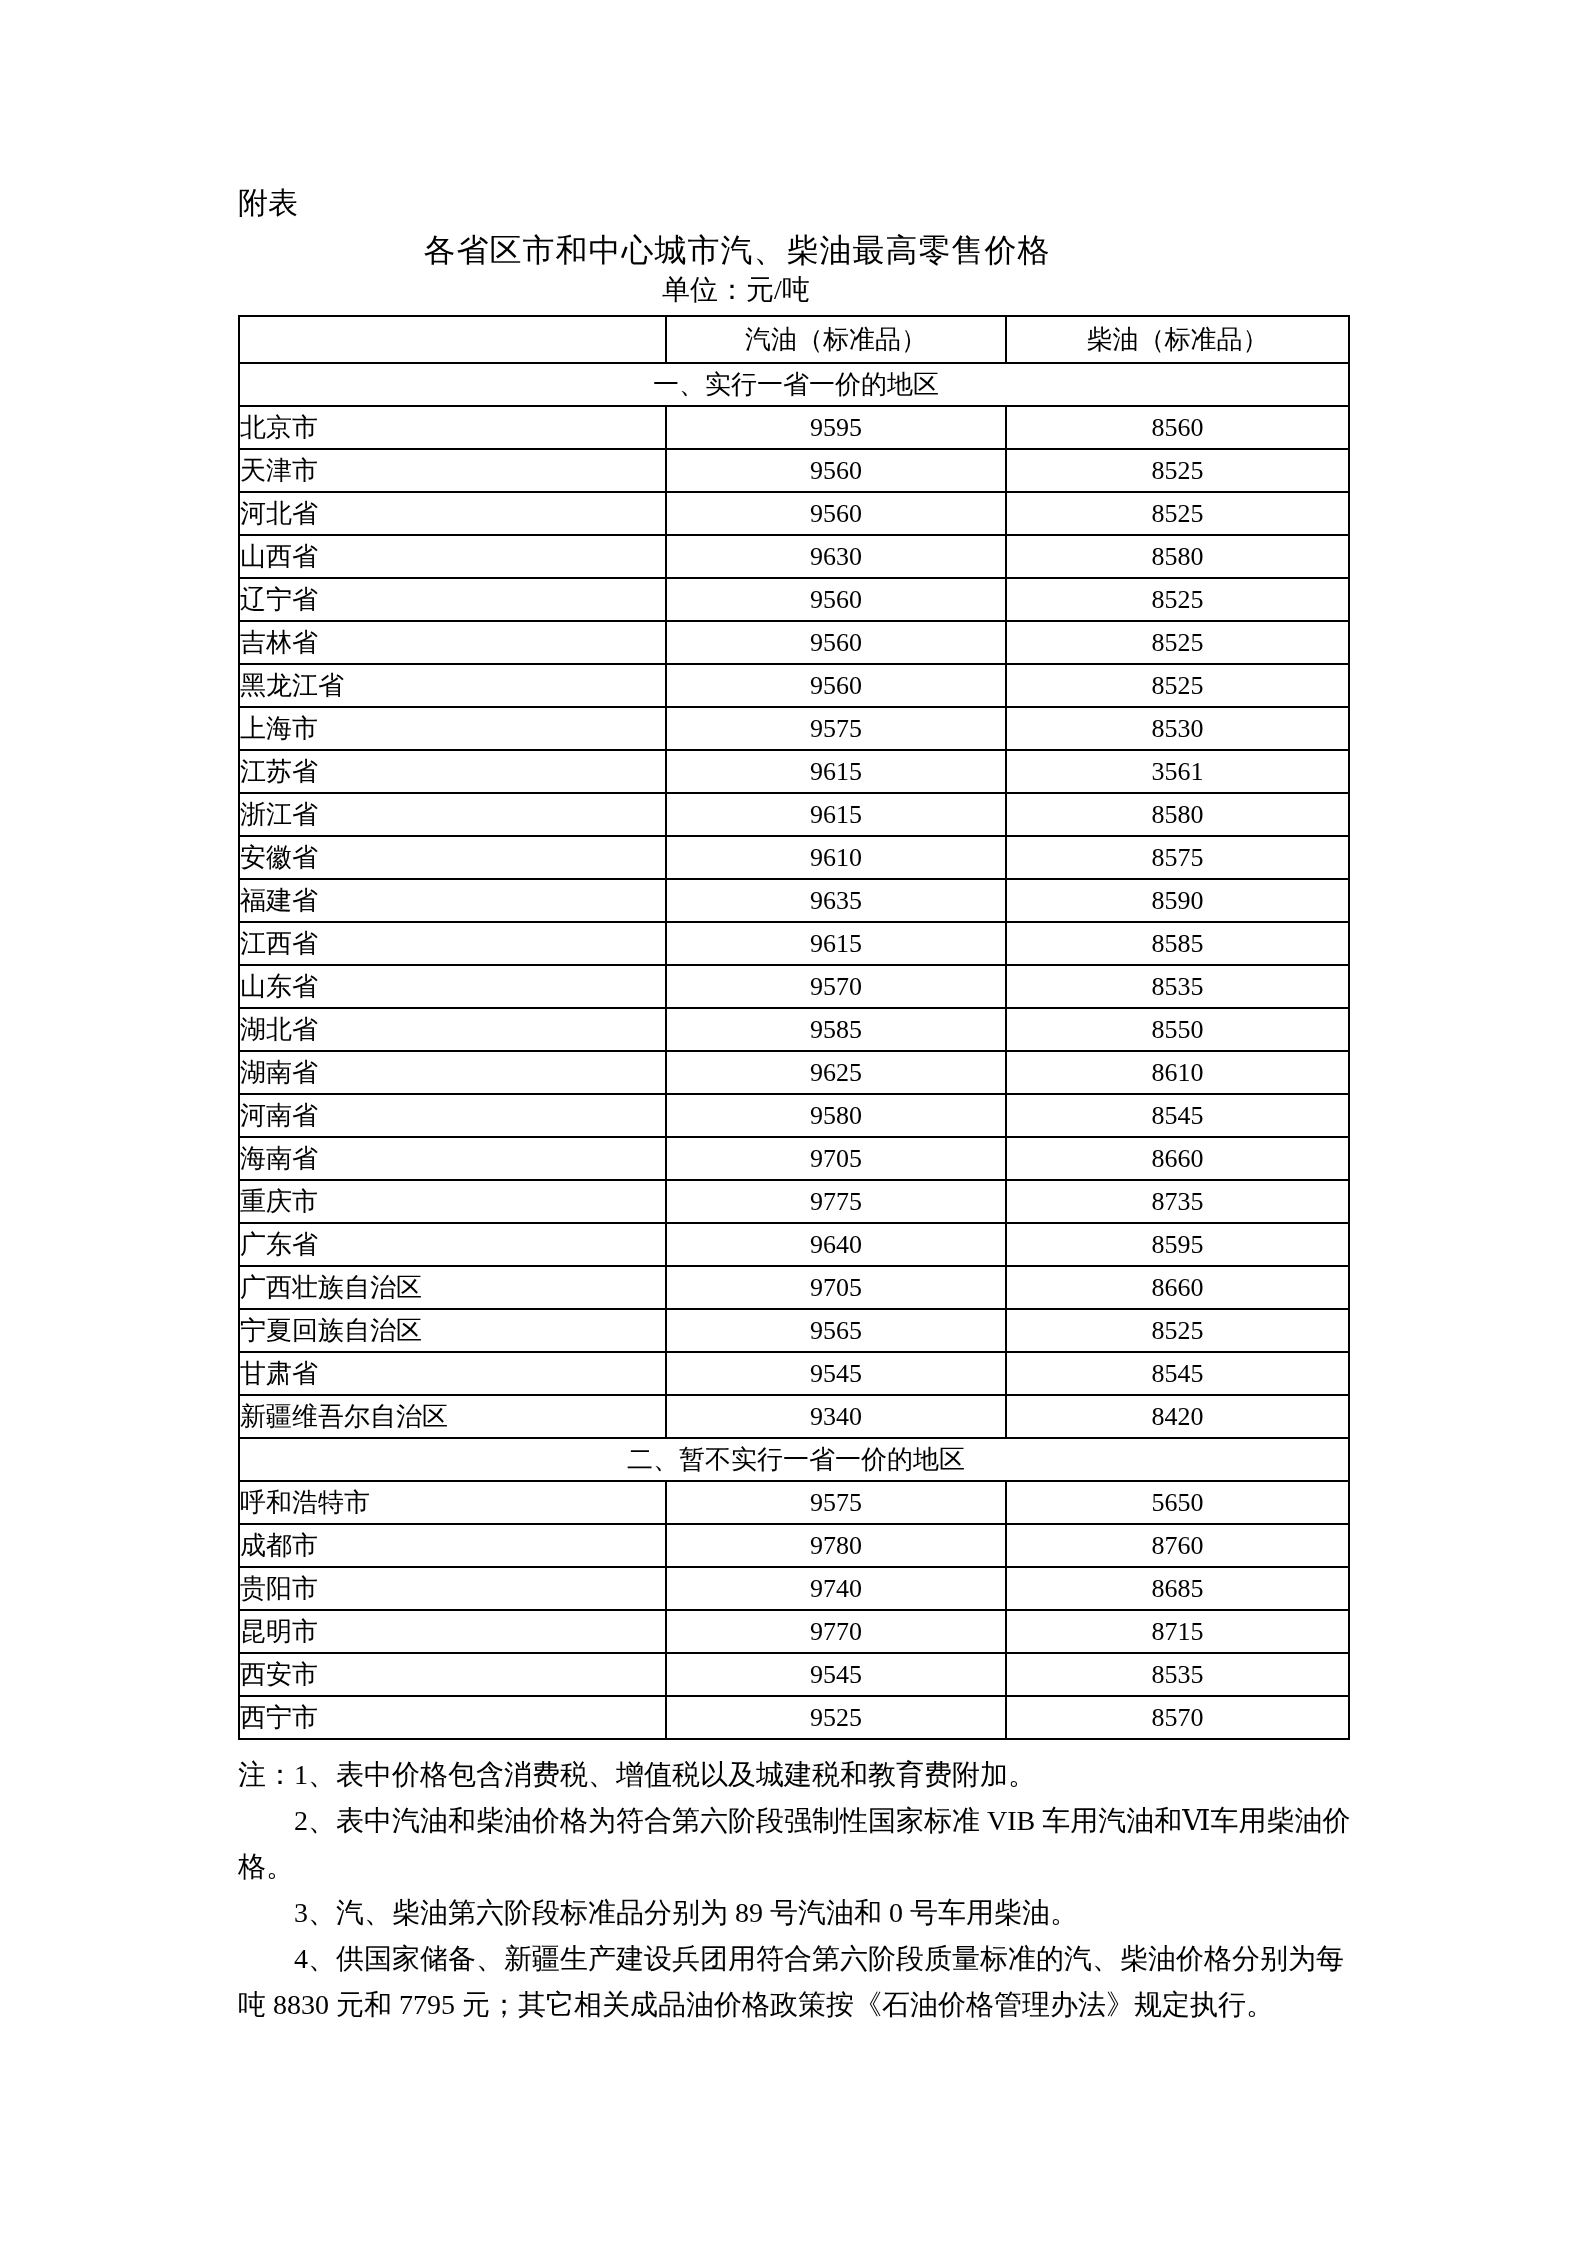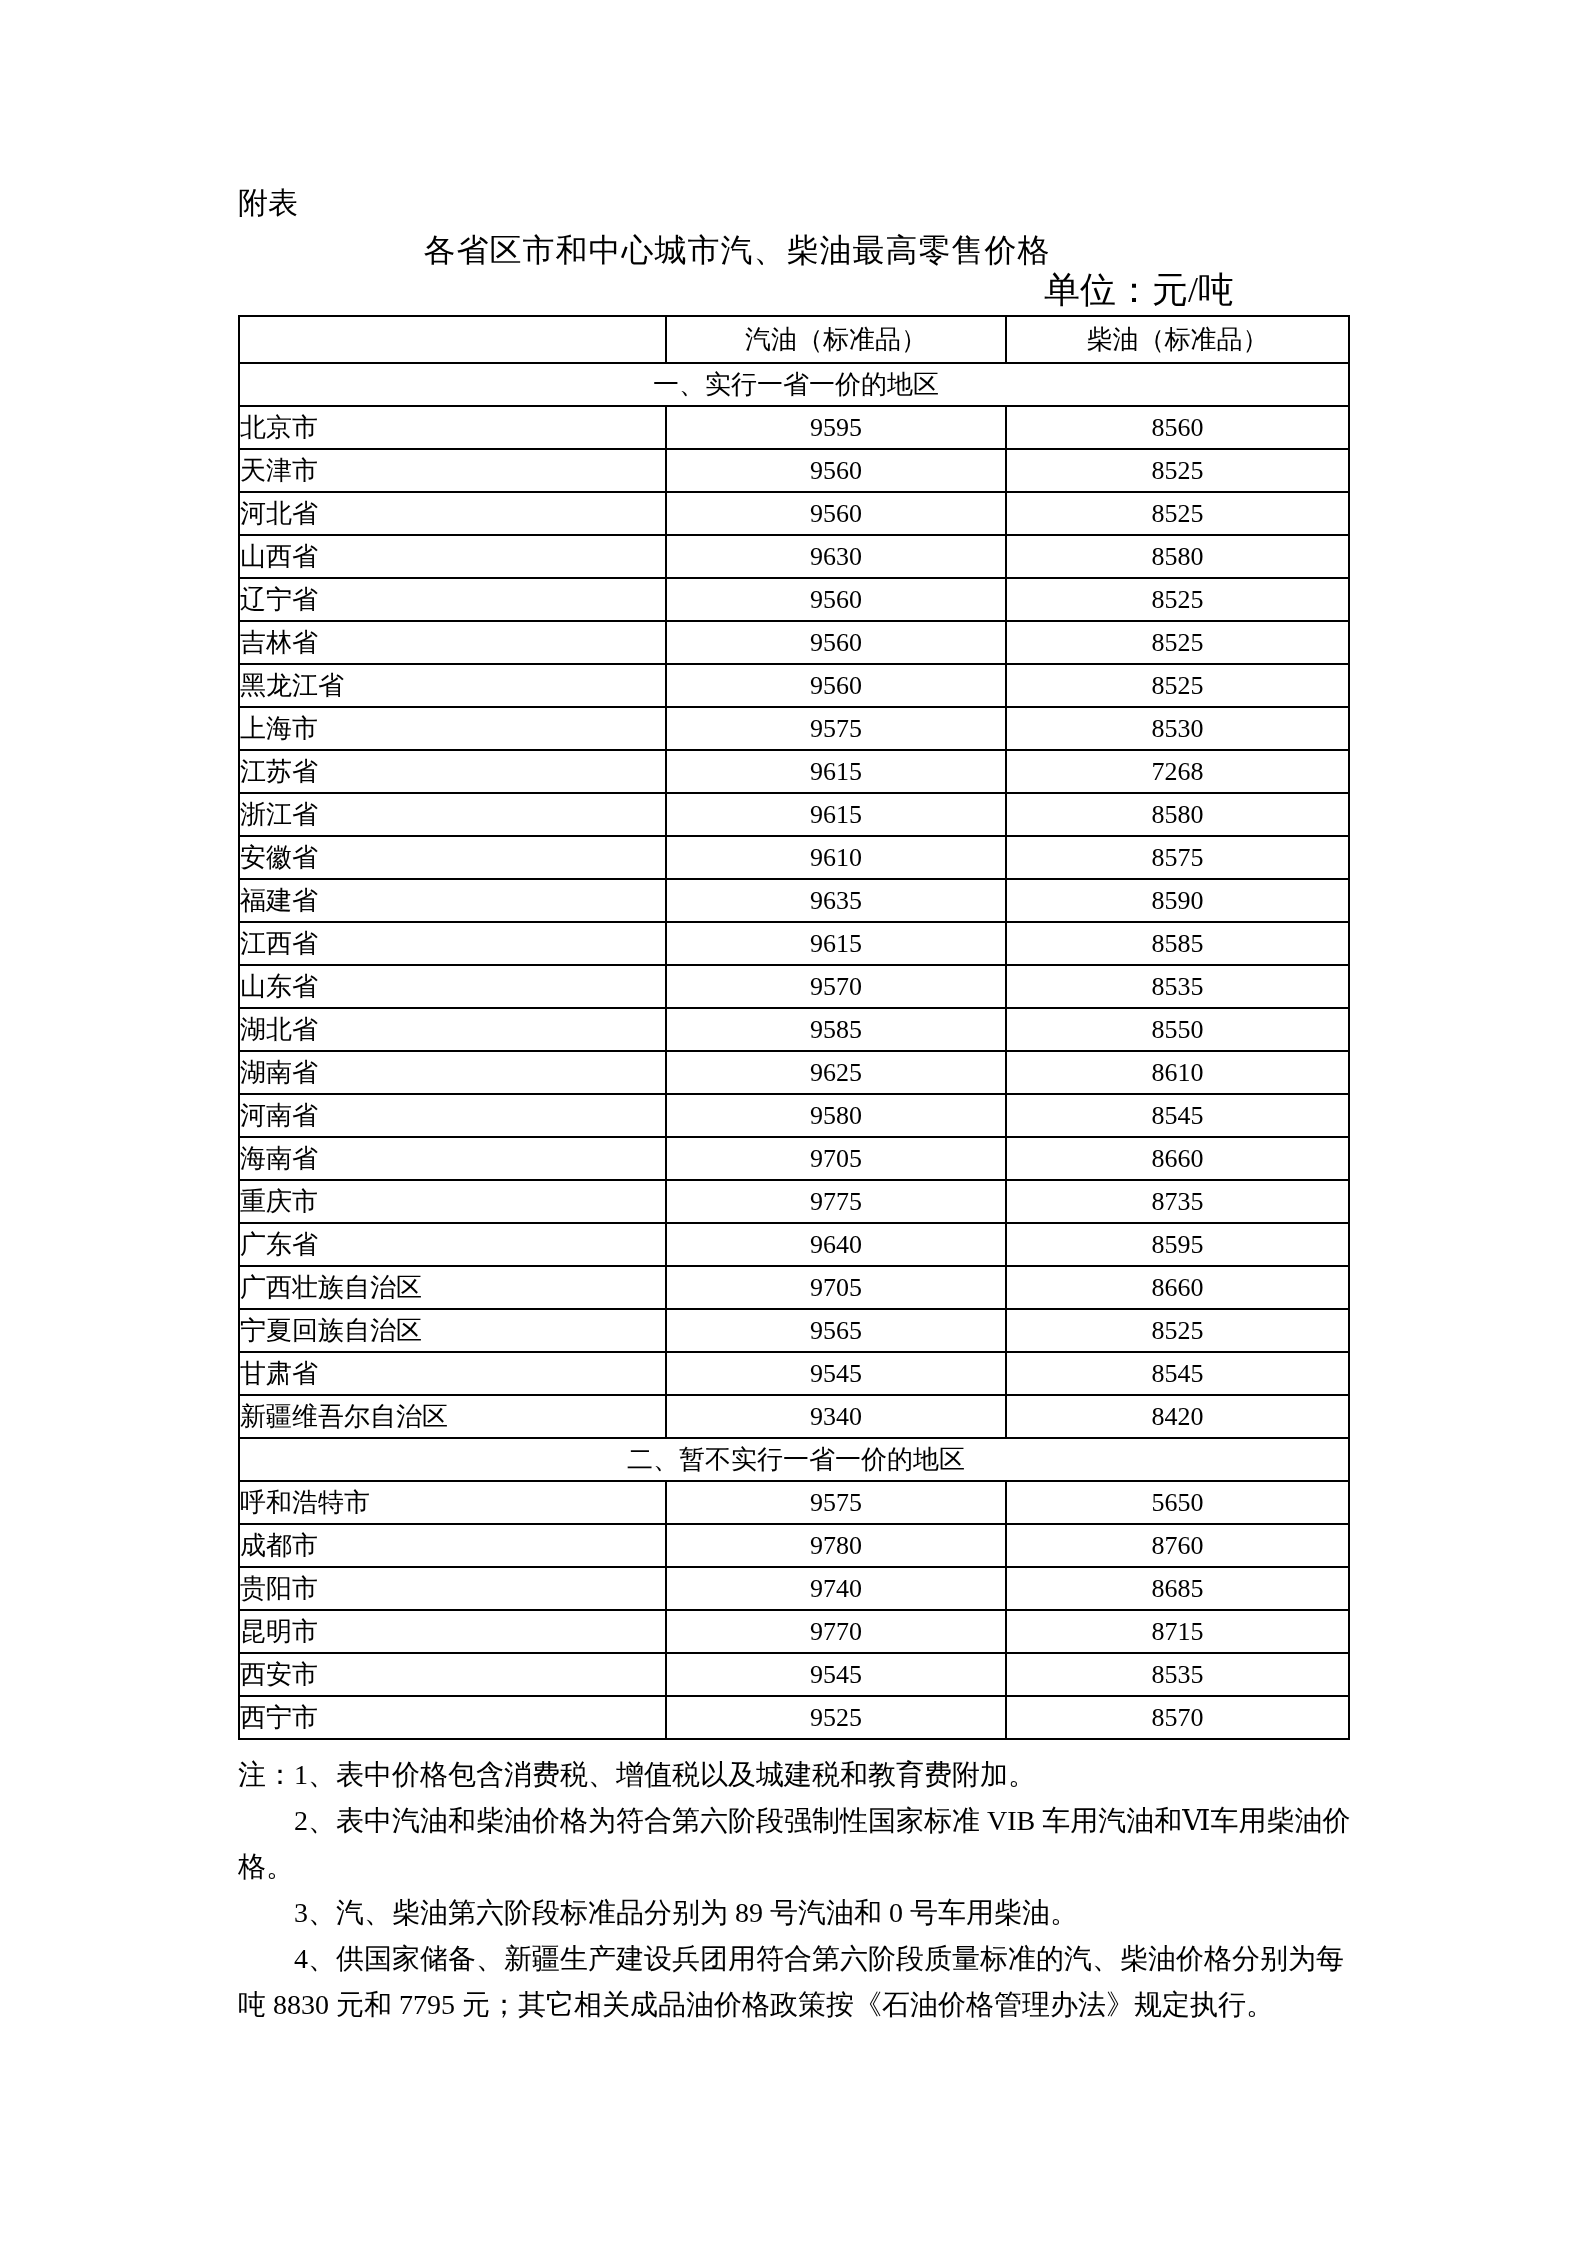--- a/index.html
+++ b/index.html
@@ -37,22 +37,22 @@
     line-height: 44px;
     text-align: center;
     font-family: "Liberation Sans", "DejaVu Sans", sans-serif;
     font-weight: normal;
     font-size: 32px;
     letter-spacing: 1px;
   }
   .unit-note {
     height: 36px;
     line-height: 36px;
-    text-align: right;
-    font-size: 36px;
+    text-align: center;
+    font-size: 28px;
     padding-right: 2px;
   }
   table.price-table {
     margin-top: 7px;
     width: 1110px;
     border-collapse: collapse;
     table-layout: fixed;
     font-size: 26px;
   }
   table.price-table th,
@@ -159,21 +159,21 @@
             <td class="price-cell">8525</td>
           </tr>
           <tr class="data-row">
             <td class="region-cell">上海市</td>
             <td class="price-cell">9575</td>
             <td class="price-cell">8530</td>
           </tr>
           <tr class="data-row">
             <td class="region-cell">江苏省</td>
             <td class="price-cell">9615</td>
-            <td class="price-cell">7268</td>
+            <td class="price-cell">3561</td>
           </tr>
           <tr class="data-row">
             <td class="region-cell">浙江省</td>
             <td class="price-cell">9615</td>
             <td class="price-cell">8580</td>
           </tr>
           <tr class="data-row">
             <td class="region-cell">安徽省</td>
             <td class="price-cell">9610</td>
             <td class="price-cell">8575</td>

